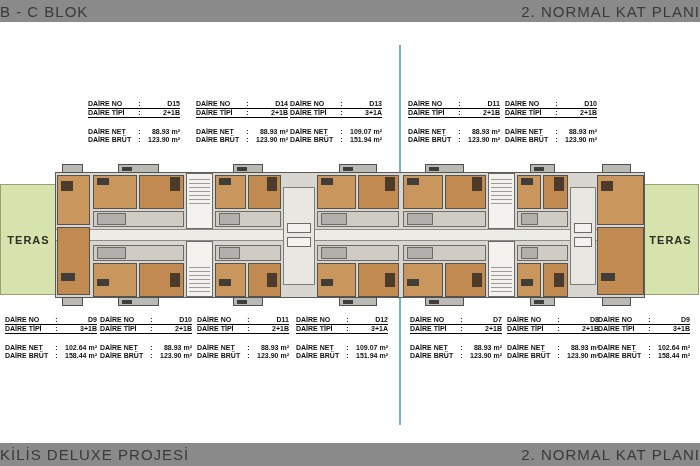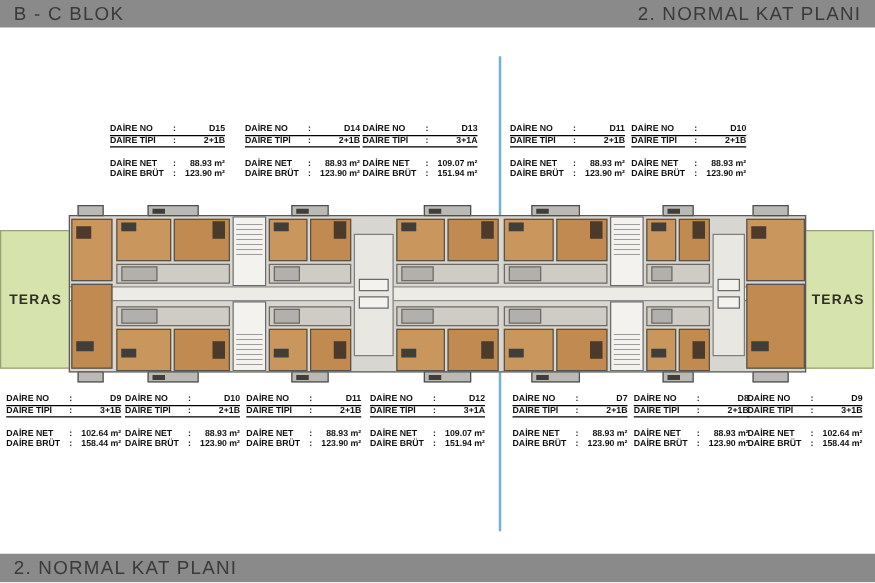--- a/index.html
+++ b/index.html
@@ -1,21 +1,21 @@
 <!DOCTYPE html>
 <html><head>
 <meta charset="utf-8">
 <style>
   html,body{margin:0;padding:0;background:#ffffff;}
   #page{position:relative;width:700px;height:466px;background:#ffffff;overflow:hidden;
         font-family:"Liberation Sans",sans-serif;}
   
   .bar{position:absolute;left:0;width:700px;background:#8a8a8a;color:#3a3a3a;
        display:flex;justify-content:space-between;align-items:center;
-       padding:0 11px;box-sizing:border-box;font-size:15px;letter-spacing:1px;}
+       padding:0 0;box-sizing:border-box;font-size:15px;letter-spacing:1px;}
   #topbar{top:0;height:22px;}
   #botbar{top:443px;height:23px;}
   
   #divider{position:absolute;left:399px;top:45px;width:2px;height:380px;background:#77afd1;z-index:1;}
   
   .utable{position:absolute;width:92px;font-size:7px;font-weight:bold;color:#101010;z-index:3;}
   .trow{display:flex;height:8px;line-height:8px;white-space:nowrap;}
   .trow.u{border-bottom:1.2px solid #000;}
   .lbl{width:48px;}
   .colon{width:7px;text-align:center;}
@@ -454,16 +454,17 @@
         </div>
         <div class="trow">
           <span class="lbl">DAİRE BRÜT</span>
           <span class="colon">:</span>
           <span class="val">158.44 m²</span>
         </div>
       </div>
     </div>
 
   <div class="bar" id="botbar">
+    <span>KİLİS DELUXE PROJESİ</span>
     <span>2. NORMAL KAT PLANI</span>
   </div>
 
 </div>
 
 </body></html>

